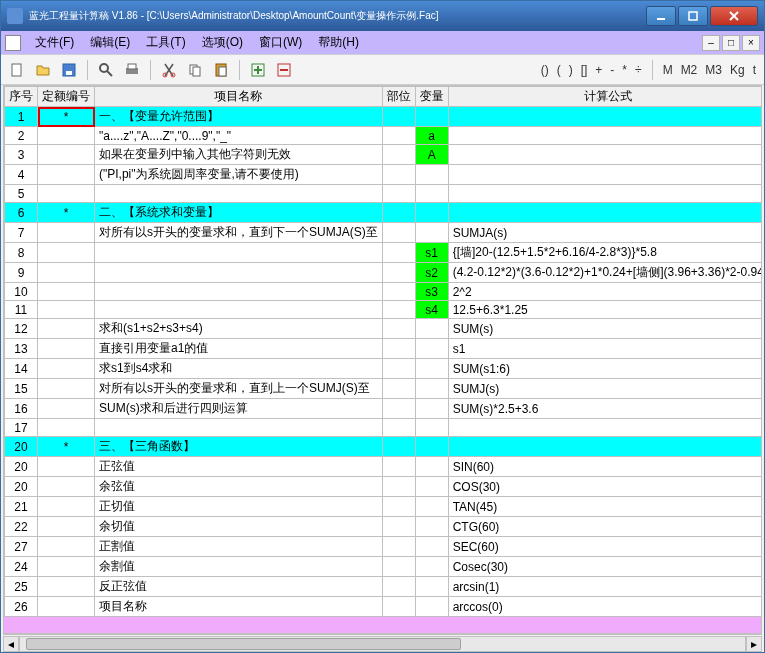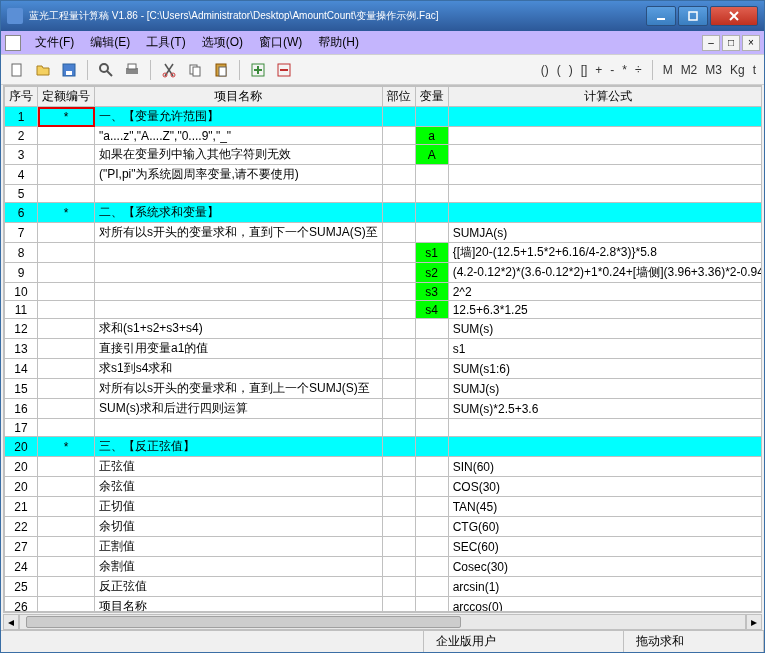--- a/index.html
+++ b/index.html
@@ -322,21 +322,21 @@
             <td class="rownum">17</td>
             <td style="text-align: center;"></td>
             <td></td>
             <td></td>
             <td></td>
             <td></td>
           </tr>
           <tr class="hl">
             <td class="rownum">20</td>
             <td style="text-align: center;">*</td>
-            <td>三、【反正弦值】</td>
+            <td>三、【三角函数】</td>
             <td></td>
             <td></td>
             <td></td>
           </tr>
           <tr>
             <td class="rownum">20</td>
             <td style="text-align: center;"></td>
             <td>正弦值</td>
             <td></td>
             <td></td>
@@ -403,19 +403,14 @@
   </div>
 
   <div class="hscroll">
     <div class="sbtn">◂</div>
     <div class="track">
         <div class="thumb"></div>
       </div>
     <div class="sbtn">▸</div>
   </div>
 
-  <div class="statusbar">
-    <div class="cell flex"></div>
-    <div class="cell" style="width:200px">企业版用户</div>
-    <div class="cell" style="width:140px">拖动求和</div>
-  </div>
 
 </div>
 
 </body></html>

